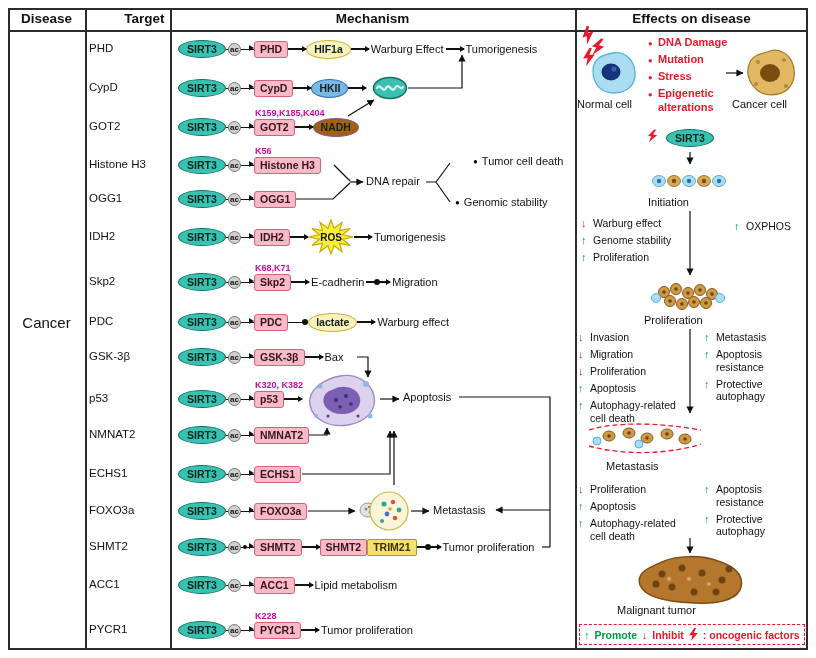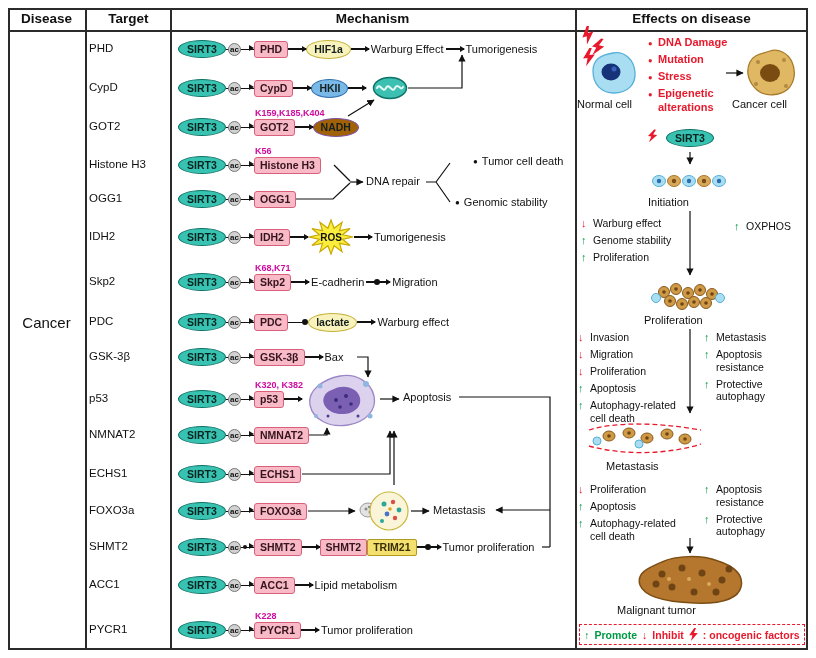--- a/index.html
+++ b/index.html
@@ -60,21 +60,21 @@
 </head>
 <body>
 
 <div class="page" id="page">
   <div class="frame"></div>
   <div class="vline" style="left:85px"></div>
   <div class="vline" style="left:170px"></div>
   <div class="vline" style="left:575px"></div>
   <div class="hline"></div>
   <div class="hdr" style="left:8px;width:77px">Disease</div>
-  <div class="hdr" style="left:86px;width:85px">Target</div>
+  <div class="hdr" style="left:102px;width:85px">Target</div>
   <div class="hdr" style="left:575px;width:233px">Effects on disease</div>
   <div class="hdr" style="left:170px;width:405px">Mechanism</div>
   <div class="disease-label">Cancer</div>
   <svg id="overlay" width="816" height="658">
       <defs>
         <marker id="ah" markerWidth="7" markerHeight="6" refX="5.5" refY="3" orient="auto">
           <path d="M0,0 L6,3 L0,6 Z" fill="#111"></path>
         </marker>
       </defs>
       <path d="M408,88 H462 V55" fill="none" stroke="#111" stroke-width="1.2" marker-end="url(#ah)"></path>

